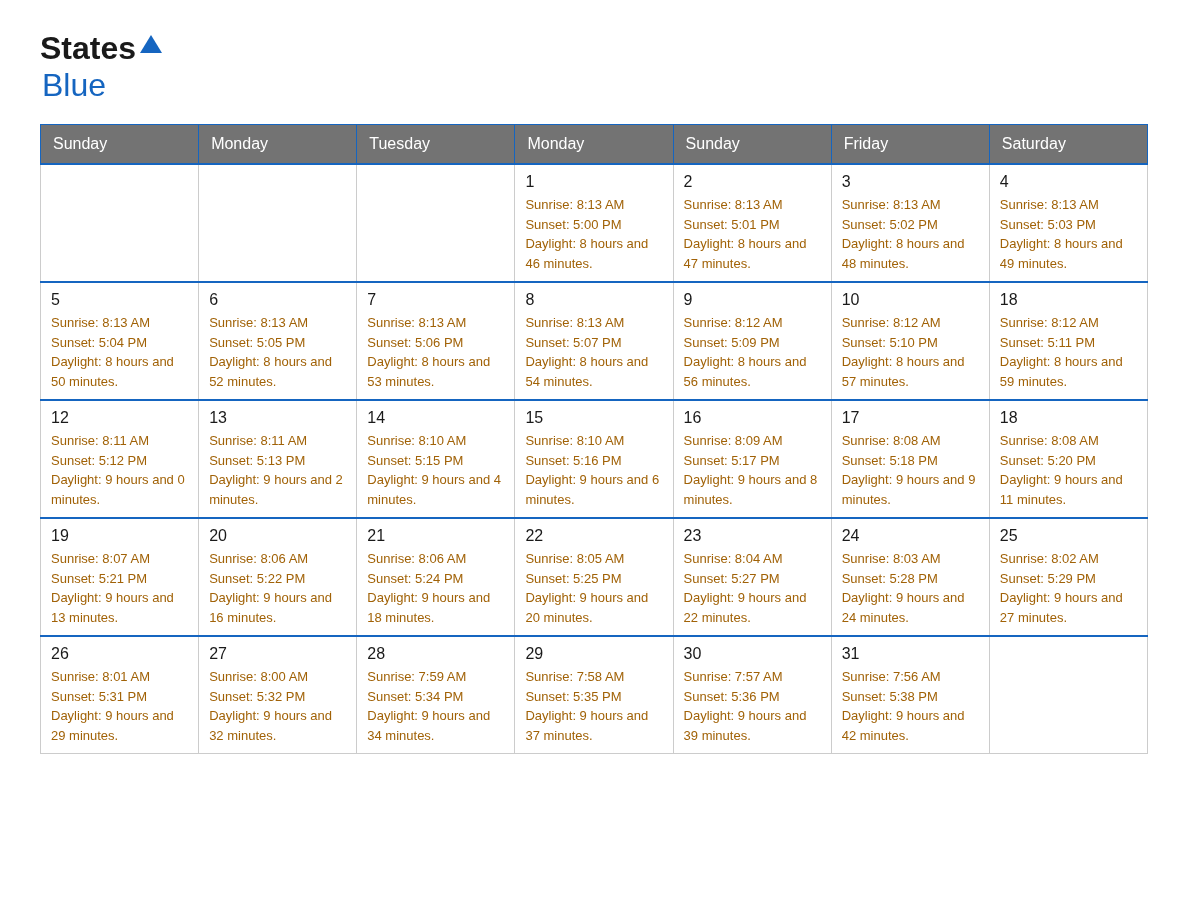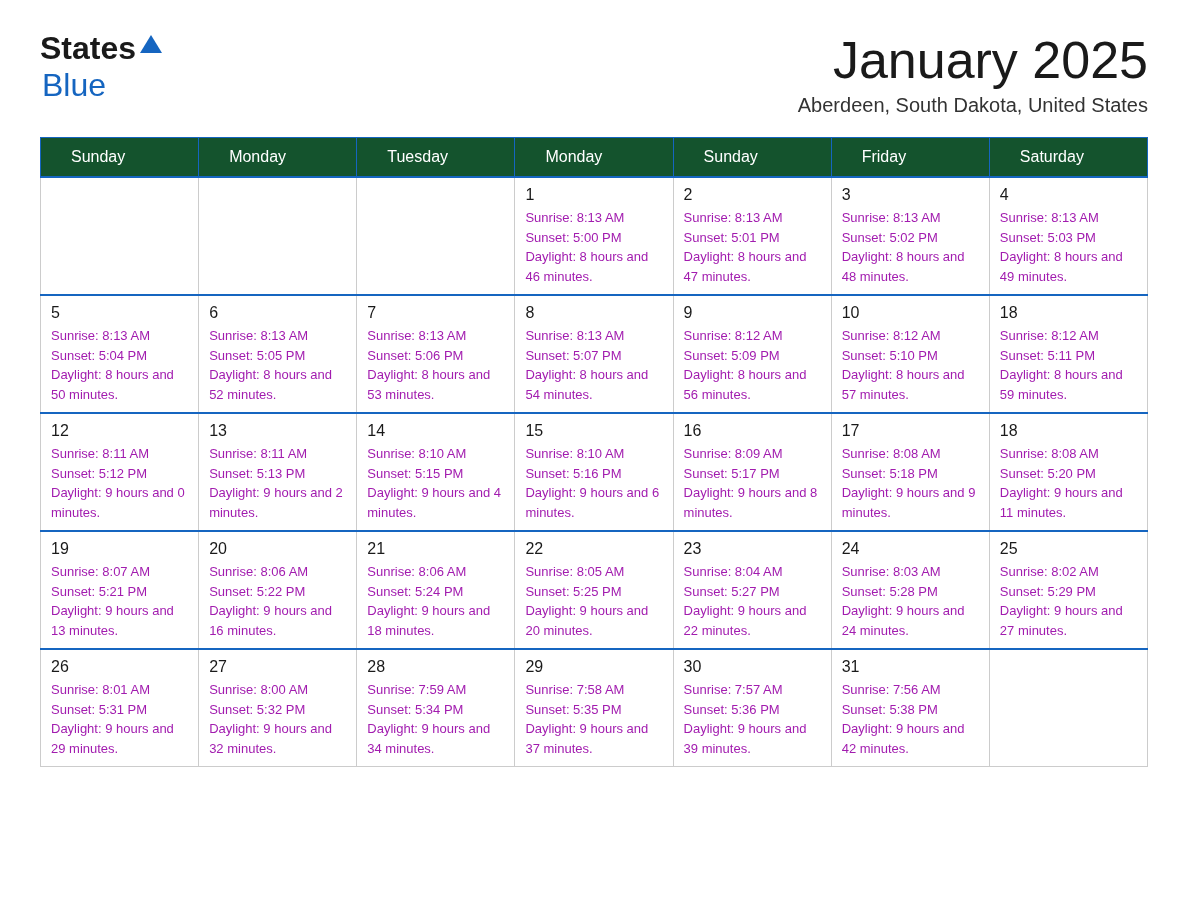--- a/index.html
+++ b/index.html
@@ -38,23 +38,23 @@
       font-size: 20px;
       color: #333;
       margin-top: 4px;
     }
     .calendar {
       width: 100%;
       border-collapse: collapse;
       border: 1px solid #ccc;
     }
     .calendar th {
-      background-color: #14532d;
+      background-color: #737373;
       color: #fff;
-      padding: 10px 30px;
+      padding: 10px 12px;
       text-align: left;
       font-size: 16px;
       font-weight: normal;
       border: 1px solid #1565c0;
     }
     .calendar td {
       vertical-align: top;
       padding: 8px 10px;
       border: 1px solid #ccc;
       width: calc(100% / 7);
@@ -63,21 +63,21 @@
       color: #333;
     }
     .day-number {
       font-size: 16px;
       font-weight: normal;
       color: #1a1a1a;
       margin-bottom: 4px;
       display: block;
     }
     .day-info {
-      color: #a21caf;
+      color: #a16207;
       font-size: 13px;
       line-height: 1.5;
     }
     .empty-cell {
       background: #fff;
     }
     tr.week-row td {
       border-top: 2px solid #1565c0;
     }
   </style>
@@ -91,24 +91,20 @@
       <span style="display:inline-block; margin-left:4px; margin-top:-6px;">
         <svg width="22" height="18" viewBox="0 0 22 18">
           <polygon points="11,0 22,18 0,18" fill="#1565c0"></polygon>
         </svg>
       </span>
     </div>
     <div>
       <span class="logo-blue" style="font-size:32px; font-weight:normal; color:#1565c0; font-family:Arial,sans-serif; margin-left:2px;">Blue</span>
     </div>
   </div>
-  <div class="title-section">
-    <div class="calendar-title">January 2025</div>
-    <div class="calendar-subtitle">Aberdeen, South Dakota, United States</div>
-  </div>
 </div>
 
 <table class="calendar">
   <thead>
     <tr>
     <th>Sunday</th>
         <th>Monday</th>
         <th>Tuesday</th>
         <th>Monday</th>
         <th>Sunday</th>

